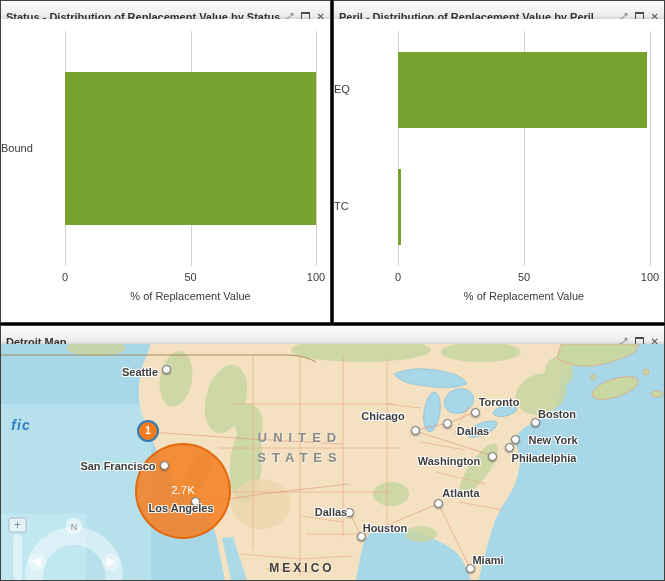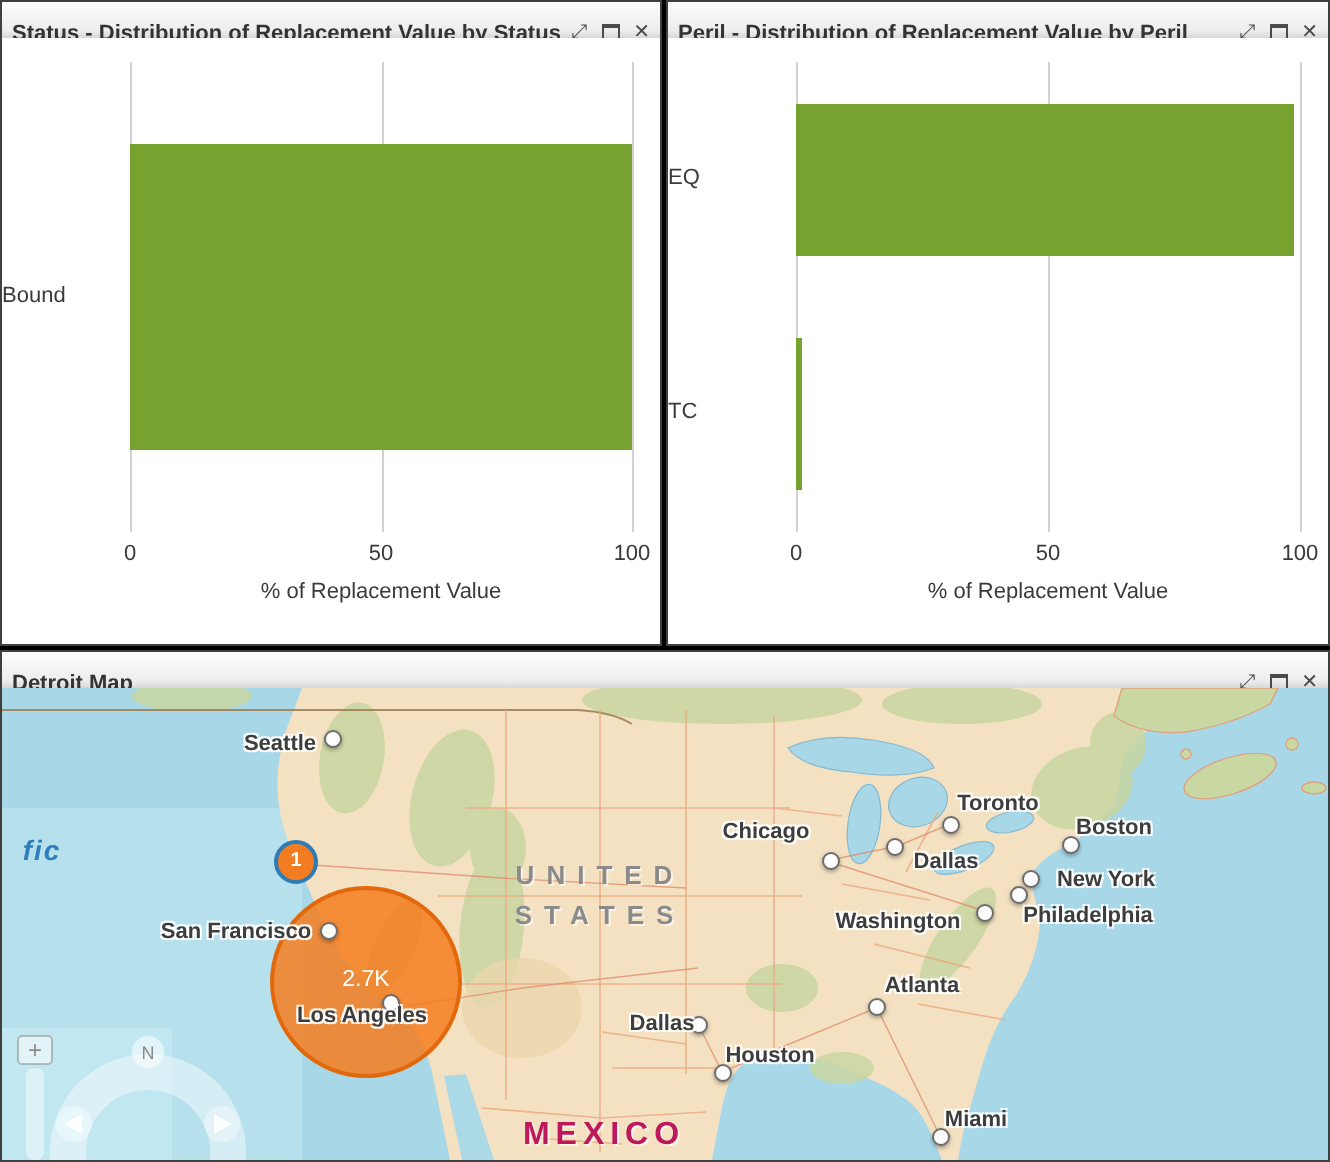--- a/index.html
+++ b/index.html
@@ -38,21 +38,21 @@
     position:absolute;transform:translate(-50%,-50%);font-size:11px;font-weight:bold;color:#3d3d3d;
     white-space:nowrap;z-index:4;
     text-shadow:-1px -1px 0 rgba(255,255,255,.9),1px -1px 0 rgba(255,255,255,.9),
                 -1px 1px 0 rgba(255,255,255,.9),1px 1px 0 rgba(255,255,255,.9);
   }
   .region-label{
     position:absolute;transform:translate(-50%,-50%);font-size:13px;font-weight:bold;color:#8a8a8a;
     letter-spacing:6px;white-space:pre-line;text-align:center;line-height:20px;z-index:2;
     text-shadow:1px 1px 0 rgba(255,255,255,.6);
   }
-  .region-label.small{font-size:16px;letter-spacing:3px;color:#be185d}
+  .region-label.small{font-size:12px;letter-spacing:3px;color:#404040}
   .ocean-label{
     position:absolute;transform:translate(-50%,-50%);font-size:14px;font-style:italic;font-weight:bold;
     color:#2f7dbd;z-index:2;letter-spacing:1px;
   }
   .bubble{
     position:absolute;border-radius:50%;box-sizing:border-box;z-index:3;
     background:rgba(244,124,30,.85);border:2px solid rgba(224,102,8,.95);
     display:flex;align-items:center;justify-content:center;cursor:pointer;
   }
   .bubble span{color:#fff;font-size:11.5px;line-height:1;white-space:nowrap}

